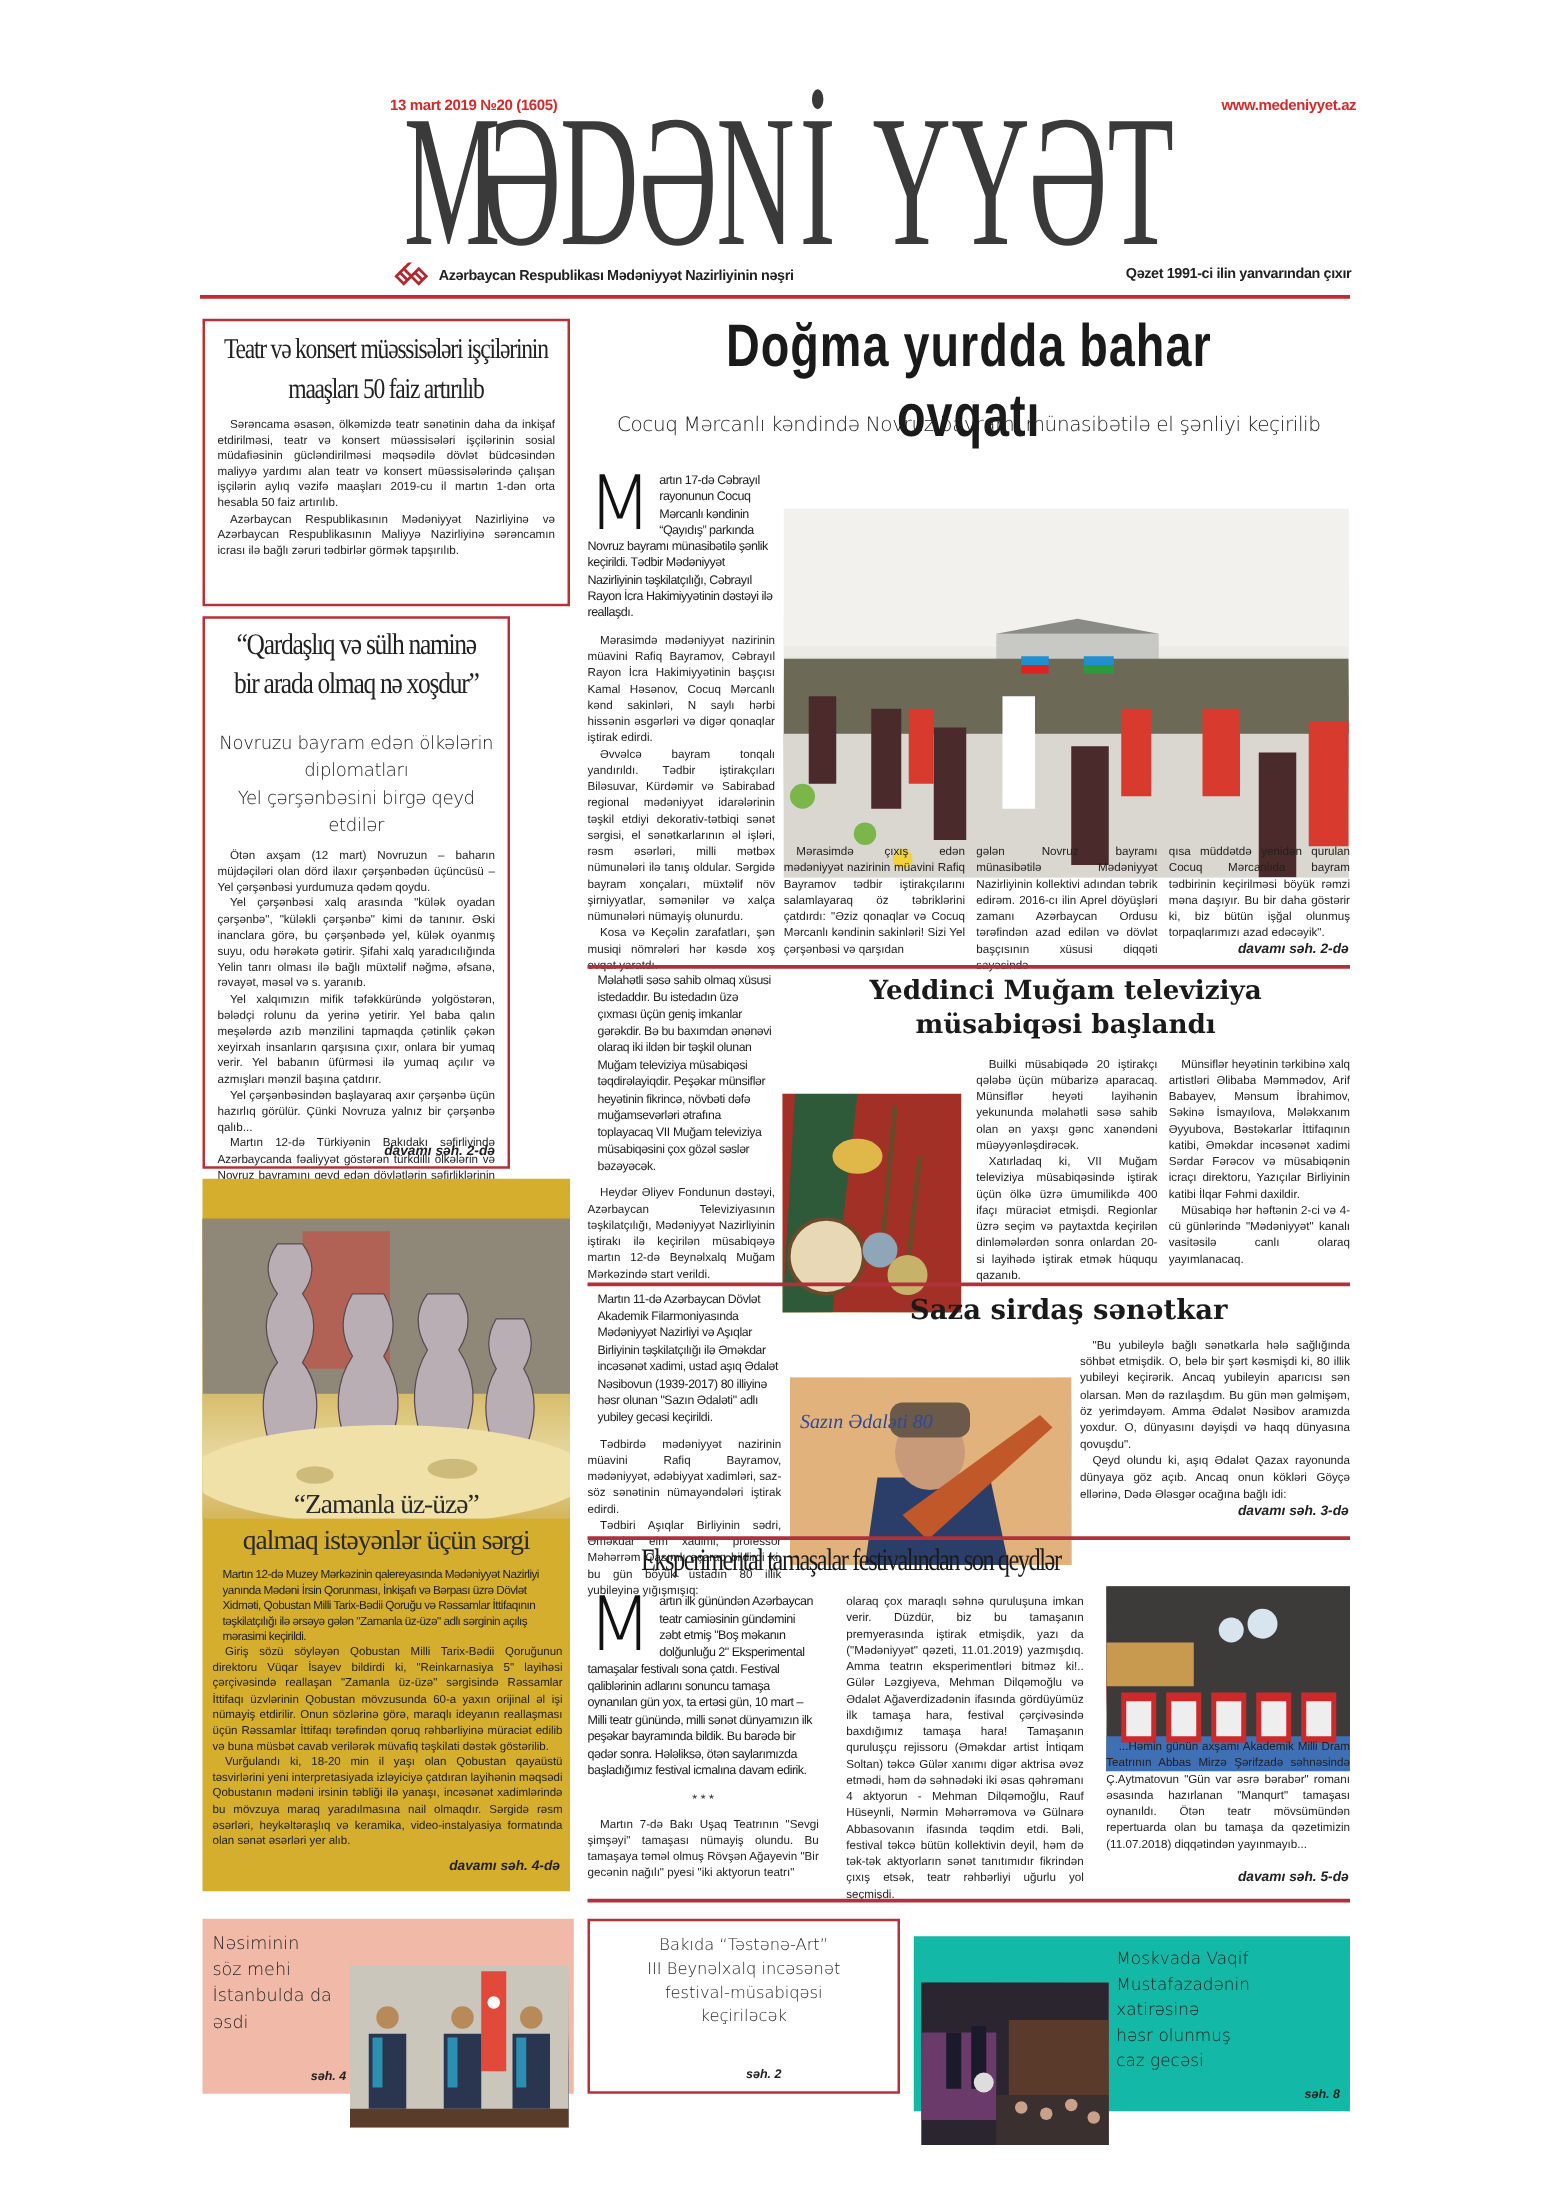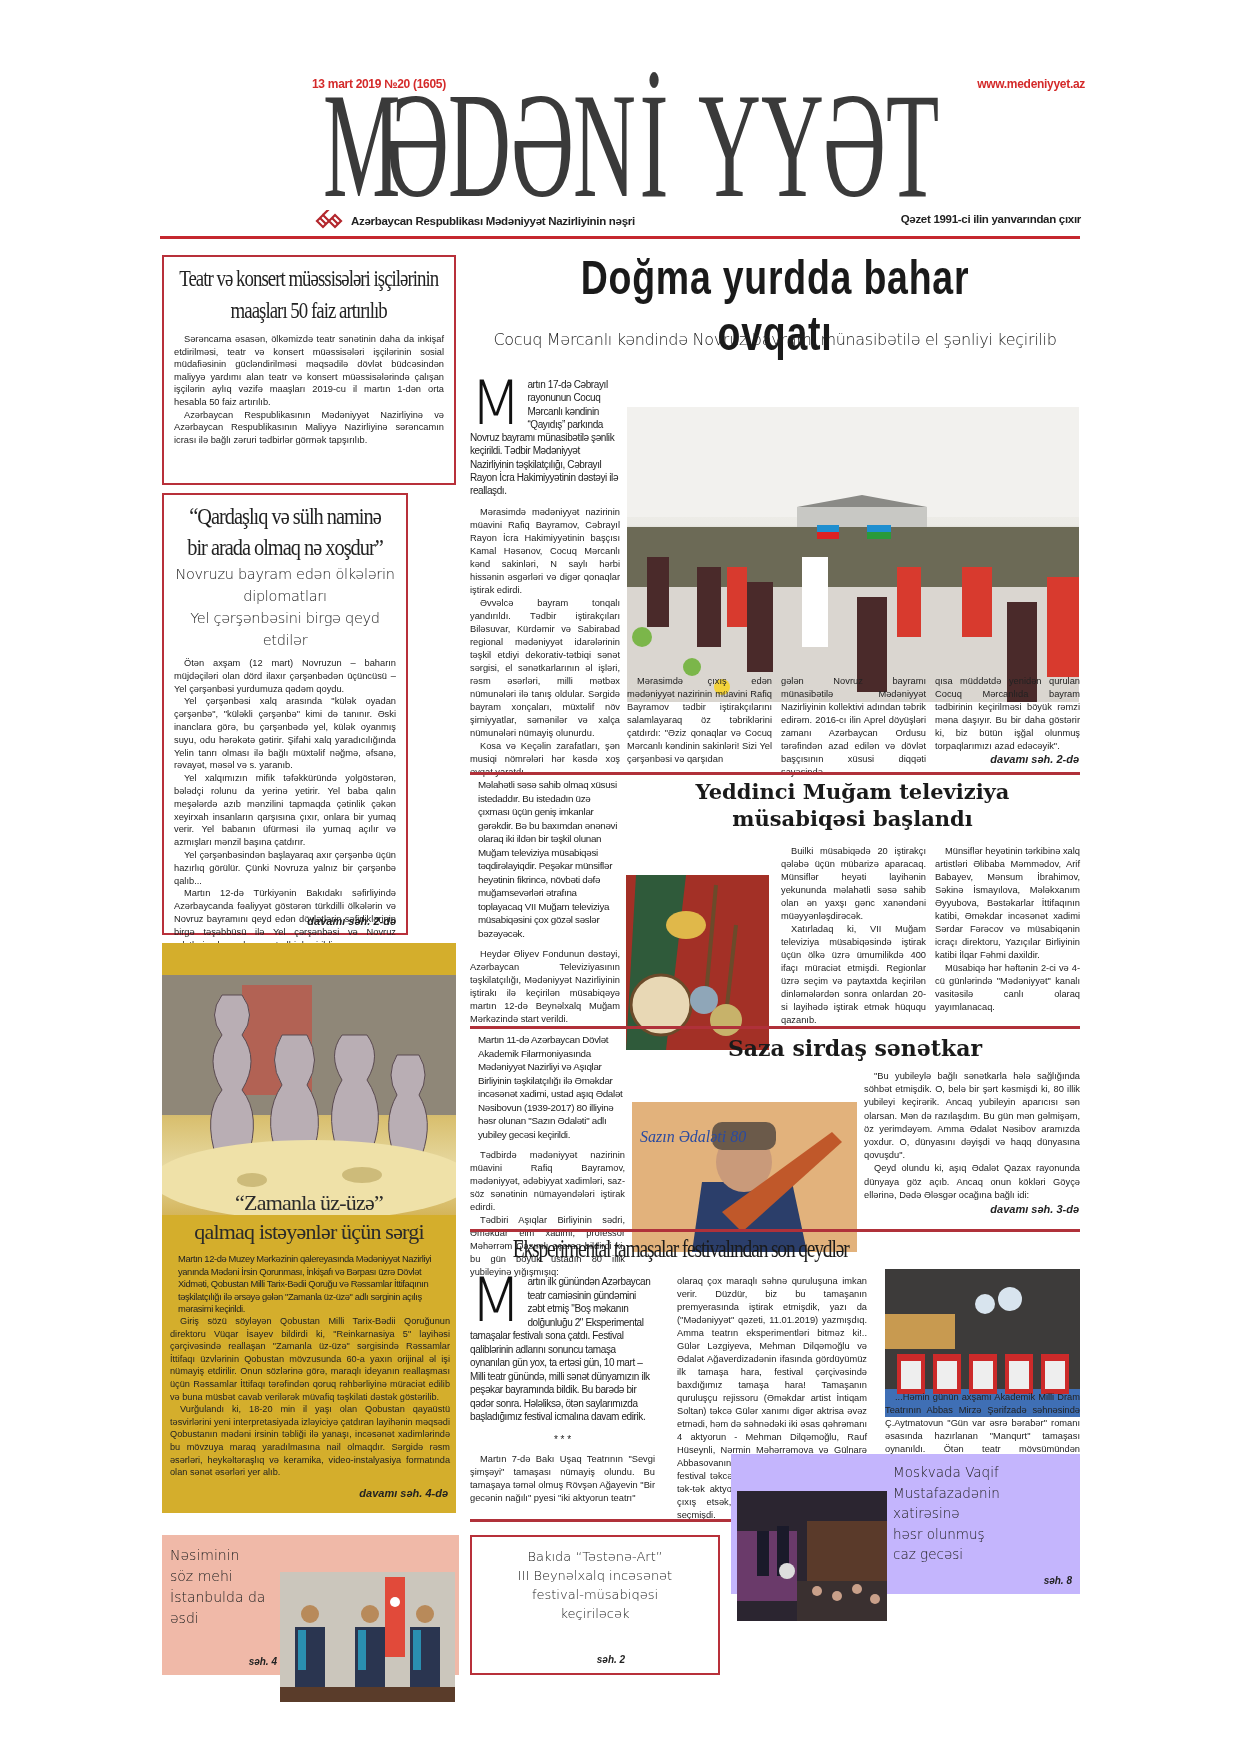--- a/index.html
+++ b/index.html
@@ -76,21 +76,21 @@
     <p>Sərəncama əsasən, ölkəmizdə teatr sənətinin daha da inkişaf etdirilməsi, teatr və konsert müəssisələri işçilərinin sosial müdafiəsinin gücləndirilməsi məqsədilə dövlət büdcəsindən maliyyə yardımı alan teatr və konsert müəssisələrində çalışan işçilərin aylıq vəzifə maaşları 2019-cu il martın 1-dən orta hesabla 50 faiz artırılıb.</p>
     <p>Azərbaycan Respublikasının Mədəniyyət Nazirliyinə və Azərbaycan Respublikasının Maliyyə Nazirliyinə sərəncamın icrası ilə bağlı zəruri tədbirlər görmək tapşırılıb.</p>
   </div>
 </div>
 
 <div class="abs redbox" style="left:162px; top:493px; width:246px; height:442px; padding:6px 10px;">
   <div style="text-align:center; font-family:'Liberation Serif',serif; font-size:24px; line-height:31px; color:#222; letter-spacing:-1.2px; transform:scaleX(0.85); transform-origin:center top; width:118%; margin-left:-9%;">
     <div>“Qardaşlıq və sülh naminə</div>
     <div>bir arada olmaq nə xoşdur”</div>
   </div>
-  <div class="thin" style="text-align:center; font-size:14.5px; line-height:22px; margin-top:0; letter-spacing:-0.3px;">
+  <div class="thin" style="text-align:center; font-size:14.5px; line-height:22px; margin-top:21px; letter-spacing:-0.3px;">
     <div>Novruzu bayram edən ölkələrin diplomatları</div>
     <div>Yel çərşənbəsini birgə qeyd etdilər</div>
   </div>
   <div class="body-text" style="margin-top:6px; font-size:9.3px; line-height:12.8px;">
     <p>Ötən axşam (12 mart) Novruzun – baharın müjdəçiləri olan dörd ilaxır çərşənbədən üçüncüsü – Yel çərşənbəsi yurdumuza qədəm qoydu.</p>
     <p>Yel çərşənbəsi xalq arasında "külək oyadan çərşənbə", "küləkli çərşənbə" kimi də tanınır. Əski inanclara görə, bu çərşənbədə yel, külək oyanmış suyu, odu hərəkətə gətirir. Şifahi xalq yaradıcılığında Yelin tanrı olması ilə bağlı müxtəlif nəğmə, əfsanə, rəvayət, məsəl və s. yaranıb.</p>
     <p>Yel xalqımızın mifik təfəkküründə yolgöstərən, bələdçi rolunu da yerinə yetirir. Yel baba qalın meşələrdə azıb mənzilini tapmaqda çətinlik çəkən xeyirxah insanların qarşısına çıxır, onlara bir yumaq verir. Yel babanın üfürməsi ilə yumaq açılır və azmışları mənzil başına çatdırır.</p>
     <p>Yel çərşənbəsindən başlayaraq axır çərşənbə üçün hazırlıq görülür. Çünki Novruza yalnız bir çərşənbə qalıb...</p>
     <p>Martın 12-də Türkiyənin Bakıdakı səfirliyində Azərbaycanda fəaliyyət göstərən türkdilli ölkələrin və Novruz bayramını qeyd edən dövlətlərin səfirliklərinin birgə təşəbbüsü ilə Yel çərşənbəsi və Novruz adətlərinə həsr olunmuş tədbir keçirildi.</p>
     <p>Azərbaycan Respublikası Mədəniyyət Nazirliyinin dəstəyi ilə keçirilən tədbirdə iştirakçılar əvvəlcə hər bir ölkənin Novruz adətlərini və Novruz mətbəxini əks etdirən sərgi ilə tanış oldular.</p>
@@ -310,21 +310,21 @@
 <div class="abs" style="left:470px; top:1535px; width:250px; height:140px; border:2px solid #b8303a; background:#fff;">
   <div class="thin" style="position:absolute; left:0; top:10px; width:100%; text-align:center; font-size:13px; line-height:19px;">
     <div>Bakıda “Təstənə-Art”</div>
     <div>III Beynəlxalq incəsənət</div>
     <div>festival-müsabiqəsi</div>
     <div>keçiriləcək</div>
   </div>
   <div class="more" style="position:absolute; left:16px; bottom:8px; width:100%; text-align:center; font-size:10px;">səh. 2</div>
 </div>
 
-<div class="abs" style="left:731px; top:1454px; width:349px; height:140px; background:#c4b5fd;">
+<div class="abs" style="left:731px; top:1549px; width:349px; height:140px; background:#14b8a6;">
   <div class="photo ph-jazz" style="position:absolute; left:6px; top:5px; width:150px; height:130px;">
     <svg width="150" height="130" viewBox="0 0 150 130">
       <rect width="150" height="130" fill="#2b2530"></rect>
       <rect x="0" y="40" width="60" height="70" fill="#6a3a6a"></rect>
       <rect x="70" y="30" width="80" height="60" fill="#5a3a2a"></rect>
       <g fill="#1a1a2a">
           <rect x="20" y="40" width="12" height="45"></rect>
           <rect x="40" y="35" width="12" height="50"></rect>
         </g>
       <circle cx="50" cy="80" r="8" fill="#ddd"></circle>

